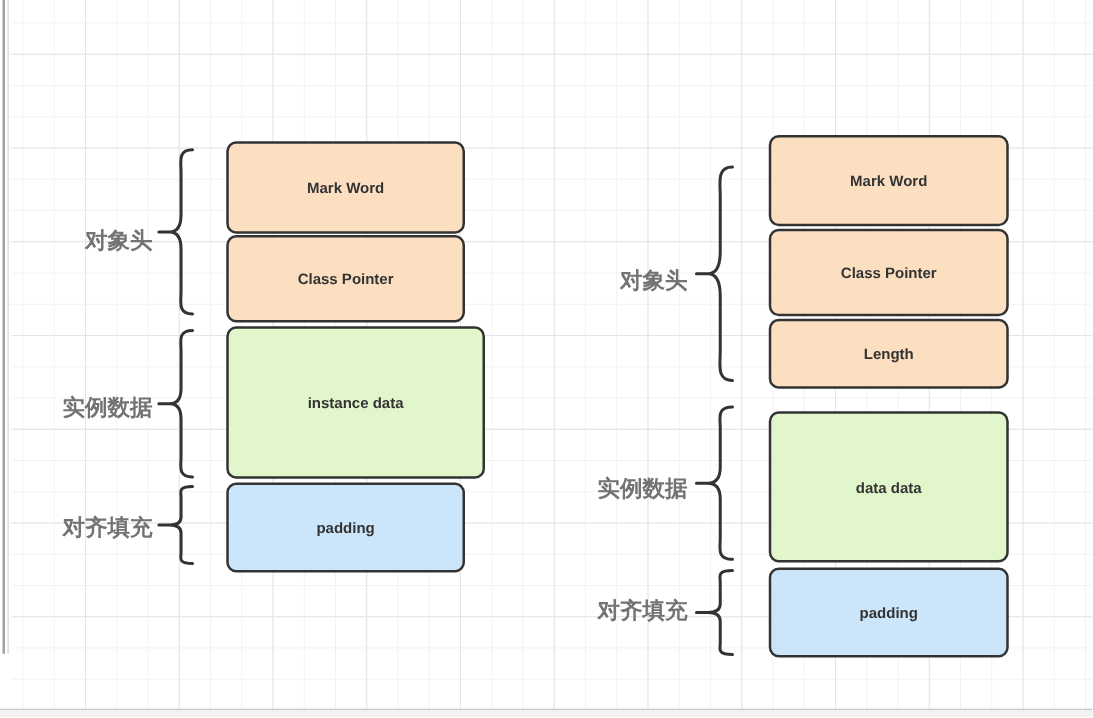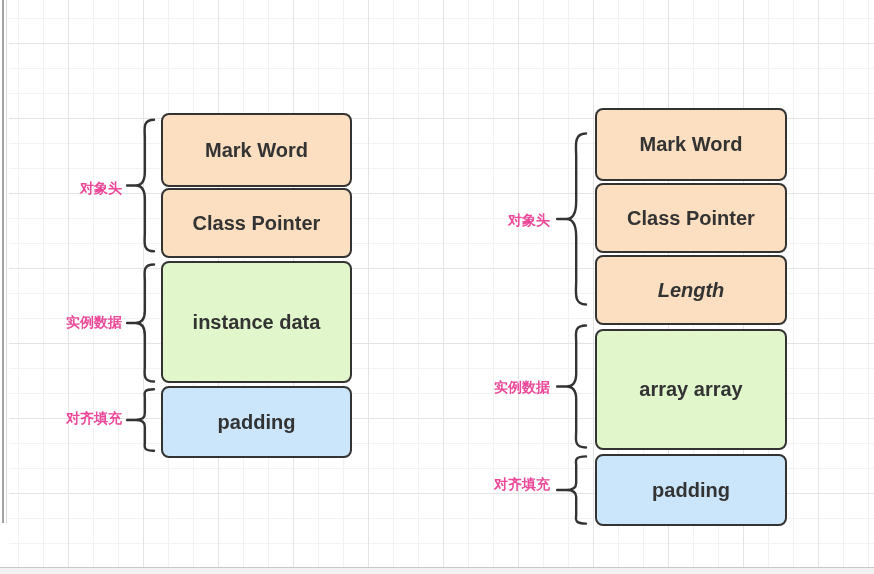--- a/index.html
+++ b/index.html
@@ -32,47 +32,47 @@
   .bottom-strip{position:absolute;left:0;top:568px;width:874px;height:6px;background:#f2f2f2;}
 
   .diagram-title{
     position:absolute;text-align:center;
     font-size:18px;font-weight:bold;color:#333333;letter-spacing:.2px;
   }
   .memblock{
     position:absolute;box-sizing:border-box;
     border:2px solid #333333;border-radius:8px;
     display:flex;align-items:center;justify-content:center;
-    font-size:20px;font-weight:bold;color:#333333;
+    font-size:12px;font-weight:bold;color:#333333;margin-left:20px;
   }
   .cn-label{
     position:absolute;width:102px;text-align:right;
-    font-size:14px;font-weight:bold;color:#ec4899;
+    font-size:18px;font-weight:bold;color:#737373;
   }
   .brace{position:absolute;overflow:visible;}
   .brace path{fill:none;stroke:#333333;stroke-width:2.4;stroke-linecap:round;stroke-linejoin:round;}
 
   
   #java-title{left:161px;top:58px;width:191px;}
   #java-mark-word{left:161px;top:113px;width:191px;height:74px;}
   #java-class-pointer{left:161px;top:188px;width:191px;height:70px;}
-  #java-instance-data{left:161px;top:261px;width:191px;height:122px;}
+  #java-instance-data{left:161px;top:261px;width:207px;height:122px;}
   #java-padding{left:161px;top:386px;width:191px;height:72px;}
   #java-brace-header{left:126px;top:117px;width:28px;height:137px;}
   #java-brace-data{left:126px;top:262px;width:28px;height:122px;}
   #java-brace-padding{left:126px;top:388px;width:28px;height:64px;}
   #java-label-header{left:20px;top:180px;}
   #java-label-data{left:20px;top:314px;}
   #java-label-padding{left:20px;top:410px;}
 
   
   #array-title{left:595px;top:58px;width:192px;}
   #array-mark-word{left:595px;top:108px;width:192px;height:73px;}
   #array-class-pointer{left:595px;top:183px;width:192px;height:70px;}
-  #array-length{left:595px;top:255px;width:192px;height:70px;font-style:italic;}
+  #array-length{left:595px;top:255px;width:192px;height:56px;}
   #array-array-data{left:595px;top:329px;width:192px;height:121px;}
   #array-padding{left:595px;top:454px;width:192px;height:72px;}
   #array-brace-header{left:556px;top:130px;width:30px;height:178px;}
   #array-brace-data{left:556px;top:323px;width:30px;height:127px;}
   #array-brace-padding{left:556px;top:455px;width:30px;height:70px;}
   #array-label-header{left:448px;top:212px;}
   #array-label-data{left:448px;top:379px;}
   #array-label-padding{left:448px;top:476px;}
 </style>
 </head>
@@ -117,21 +117,21 @@
   <div class="memblock" id="array-mark-word" style="background: rgb(251, 223, 192);">
     <span>Mark Word</span>
   </div>
   <div class="memblock" id="array-class-pointer" style="background: rgb(251, 223, 192);">
     <span>Class Pointer</span>
   </div>
   <div class="memblock" id="array-length" style="background: rgb(251, 223, 192);">
     <span>Length</span>
   </div>
   <div class="memblock" id="array-array-data" style="background: rgb(225, 247, 203);">
-    <span>array array</span>
+    <span>data data</span>
   </div>
   <div class="memblock" id="array-padding" style="background: rgb(203, 230, 250);">
     <span>padding</span>
   </div>
 
   <svg class="brace" id="array-brace-header" viewBox="0 0 26 100" preserveAspectRatio="none">
     <path vector-effect="non-scaling-stroke" d="M26 2 C15 2 17.5 9 17.5 15 L17.5 40 C17.5 46 15 50 9 50 L1 50 M9 50 C15 50 17.5 54 17.5 60 L17.5 85 C17.5 91 15 98 26 98"></path>
   </svg>
   <svg class="brace" id="array-brace-data" viewBox="0 0 26 100" preserveAspectRatio="none">
     <path vector-effect="non-scaling-stroke" d="M26 2 C15 2 17.5 9 17.5 15 L17.5 40 C17.5 46 15 50 9 50 L1 50 M9 50 C15 50 17.5 54 17.5 60 L17.5 85 C17.5 91 15 98 26 98"></path>

